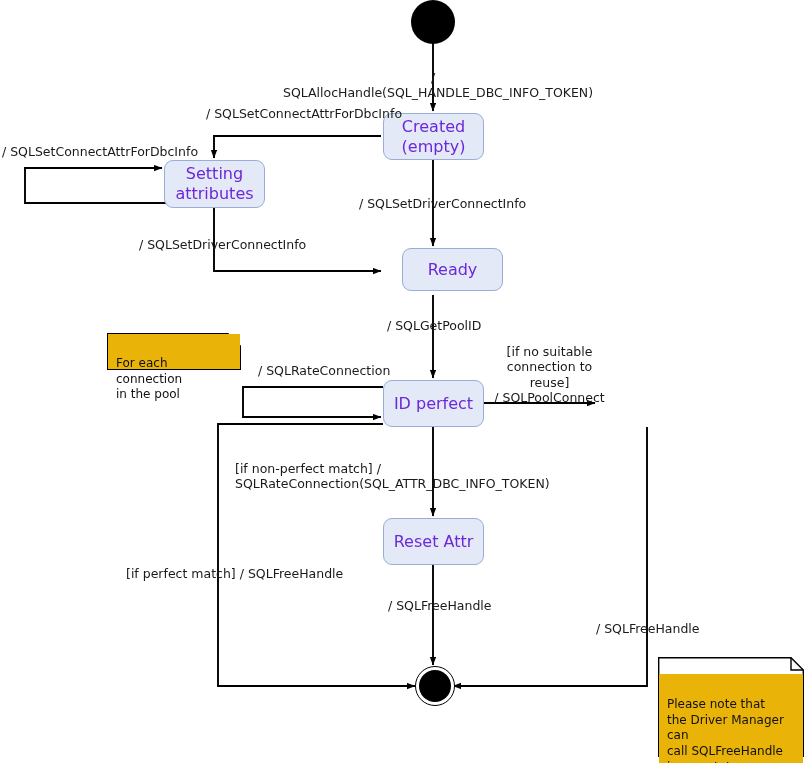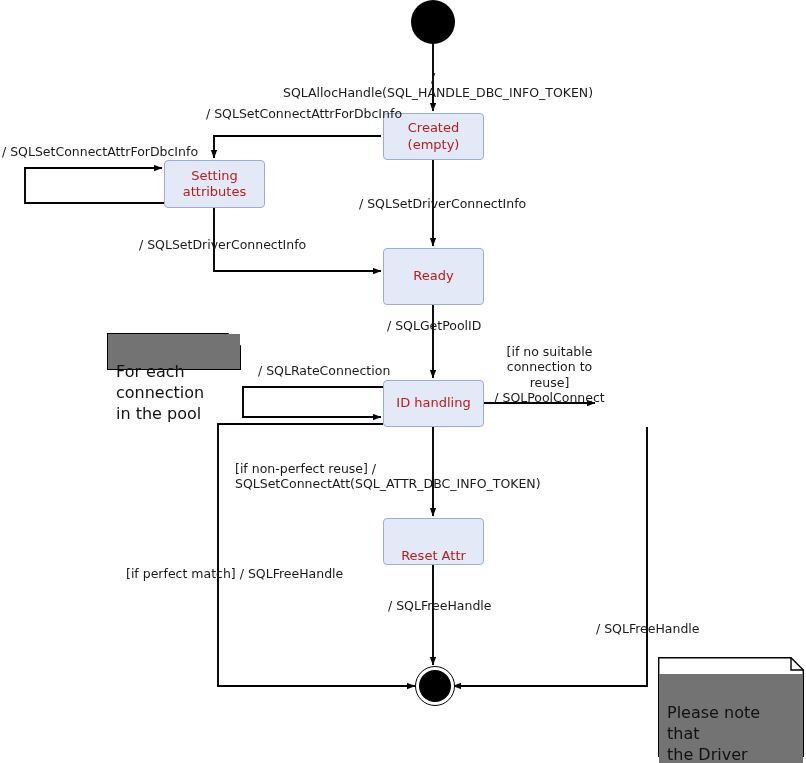--- a/index.html
+++ b/index.html
@@ -23,49 +23,49 @@
     left: 0;
     top: 0;
     width: 806px;
     height: 763px;
   }
   .state-box {
     position: absolute;
     box-sizing: border-box;
     background: #e3e9f6;
     border: 1px solid #9aadd6;
-    border-radius: 4px;
+    border-radius: 9px;
     display: flex;
     align-items: center;
     justify-content: center;
     text-align: center;
-    font-size: 13px;
-    color: #b91c1c;
+    font-size: 16px;
+    color: #6d28d9;
     line-height: 1.25;
     box-shadow: 0 0 0 0 transparent;
   }
   .state-label {
     display: block;
     white-space: pre-line;
   }
   .edge-label {
     position: absolute;
     font-size: 12.5px;
     color: #1a1a1a;
     line-height: 1.22;
     white-space: pre-line;
     background: transparent;
   }
   .edge-label.center { text-align: center; }
   .edge-label.left { text-align: left; }
   .note-box {
     position: absolute;
     box-sizing: border-box;
-    background: #737373;
-    font-size: 16px;
+    background: #eab308;
+    font-size: 12px;
     color: #111111;
     line-height: 1.32;
     white-space: pre-line;
     padding: 6px 8px 5px 8px;
   }
   .init-node {
     position: absolute;
     border-radius: 50%;
     background: #000000;
   }
@@ -138,30 +138,30 @@
 
   <div class="state-box" style="left:383px; top:113px; width:101px; height:47px;">
     <span class="state-label">Created (empty)</span>
   </div>
 
   <div class="state-box" style="left:164px; top:160px; width:101px; height:48px;">
     <span class="state-label">Setting
 attributes</span>
   </div>
 
-  <div class="state-box" style="left:383px; top:248px; width:101px; height:57px;">
+  <div class="state-box" style="left:402px; top:248px; width:101px; height:43px;">
     <span class="state-label">Ready</span>
   </div>
 
   <div class="state-box" style="left:383px; top:380px; width:101px; height:47px;">
-    <span class="state-label">ID handling</span>
-  </div>
-
-
-  <div class="state-box" style="left:383px; top:518px; width:101px; height:47px;align-items:flex-end;">
+    <span class="state-label">ID perfect</span>
+  </div>
+
+
+  <div class="state-box" style="left:383px; top:518px; width:101px; height:47px;">
     <span class="state-label">Reset Attr</span>
   </div>
 
   <div class="edge-label center" style="left:283px; top:70px; width:300px;">/ SQLAllocHandle(SQL_HANDLE_DBC_INFO_TOKEN)</div>
 
   <div class="edge-label left" style="left:206px; top:106px; width:235px;">/ SQLSetConnectAttrForDbcInfo</div>
 
   <div class="edge-label left" style="left:2px; top:144px; width:200px;">/ SQLSetConnectAttrForDbcInfo</div>
 
   <div class="edge-label left" style="left:359px; top:196px; width:210px;">/ SQLSetDriverConnectInfo</div>
@@ -169,21 +169,21 @@
   <div class="edge-label left" style="left:139px; top:237px; width:210px;">/ SQLSetDriverConnectInfo</div>
 
   <div class="edge-label left" style="left:387px; top:318px; width:160px;">/ SQLGetPoolID</div>
 
   <div class="edge-label left" style="left:258px; top:363px; width:180px;">/ SQLRateConnection</div>
 
   <div class="edge-label center" style="left:487px; top:344px; width:125px;">[if no suitable
 connection to reuse]
 / SQLPoolConnect</div>
 
-  <div class="edge-label left" style="left:235px; top:461px; width:420px;">[if non-perfect reuse] / SQLSetConnectAtt(SQL_ATTR_DBC_INFO_TOKEN)</div>
+  <div class="edge-label left" style="left:235px; top:461px; width:420px;">[if non-perfect match] / SQLRateConnection(SQL_ATTR_DBC_INFO_TOKEN)</div>
 
   <div class="edge-label left" style="left:126px; top:566px; width:260px;">[if perfect match] / SQLFreeHandle</div>
 
   <div class="edge-label left" style="left:388px; top:598px; width:160px;">/ SQLFreeHandle</div>
 
   <div class="edge-label left" style="left:596px; top:621px; width:160px;">/ SQLFreeHandle</div>
 
   <div class="note-box" style="left:108px; top:334px; width:132px; height:35px;">
     <span>For each connection
 in the pool</span>

